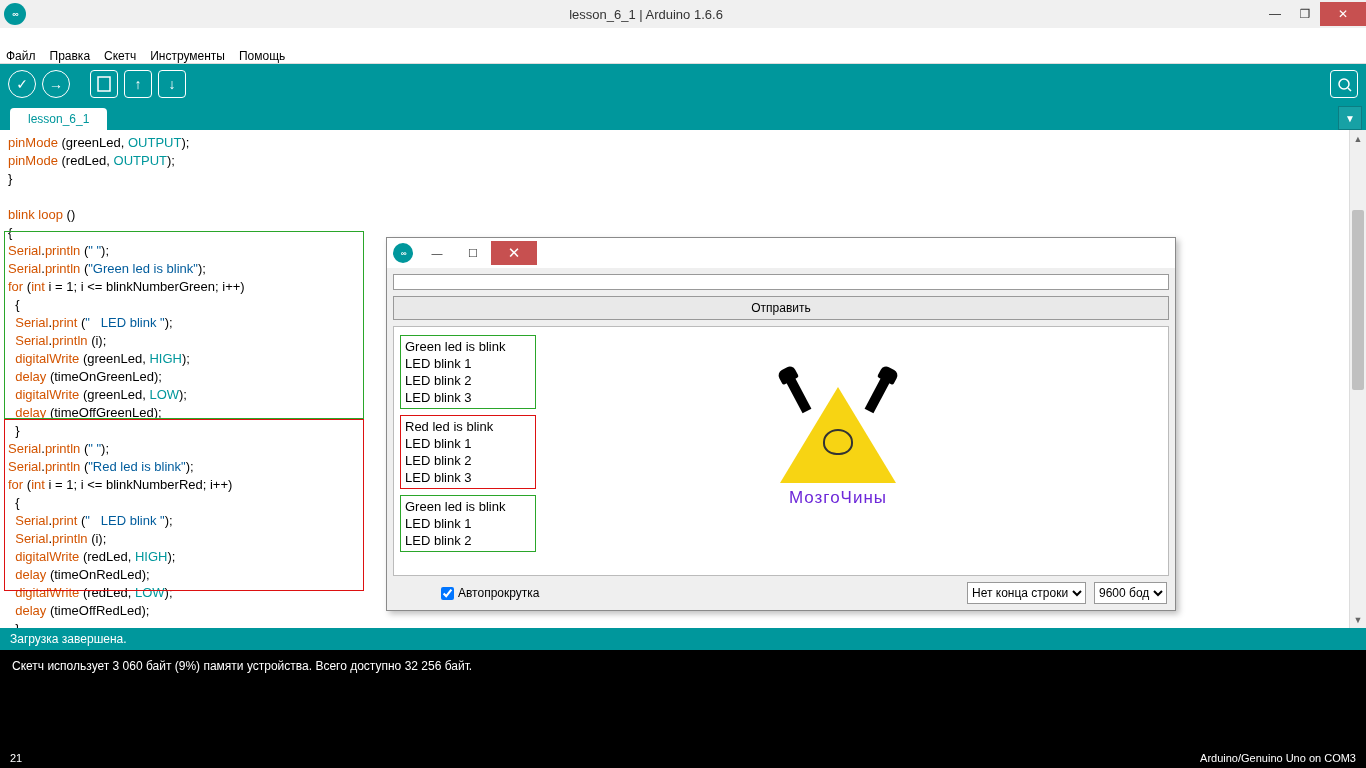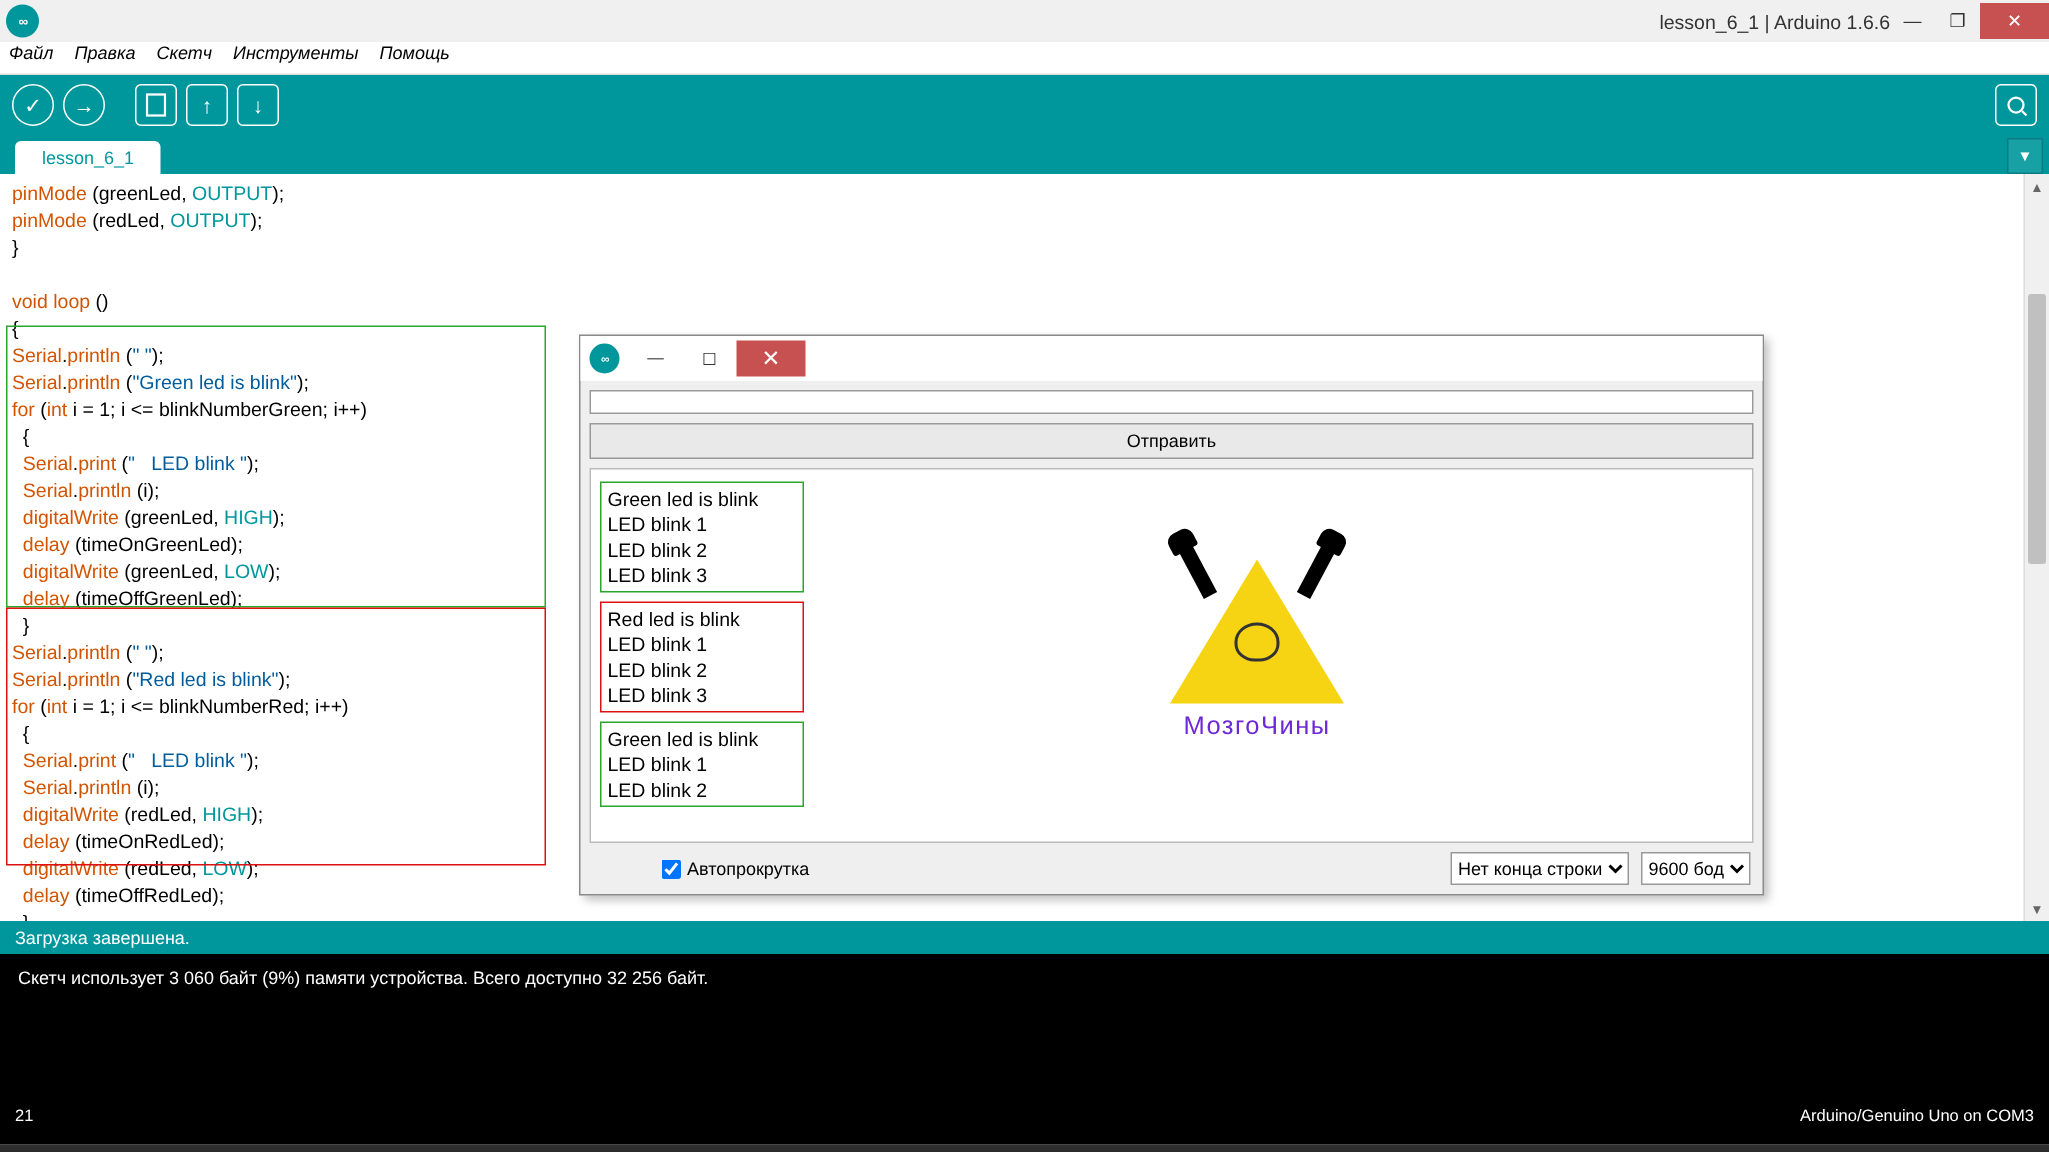--- a/index.html
+++ b/index.html
@@ -2,27 +2,27 @@
 <html><head>
 <meta charset="utf-8">
 <style>
 * { margin: 0; padding: 0; box-sizing: border-box; font-family: "Segoe UI", Arial, sans-serif; }
 html, body { width: 1366px; height: 768px; overflow: hidden; background: #c0c0c0; }
 
 
 .titlebar { height: 28px; background: #f0f0f0; display: flex; align-items: center; color: #333; font-size: 13px; }
 .titlebar .ico { width: 22px; height: 22px; margin: 0 6px 0 4px; border-radius: 50%; background: #00979c; display:flex; align-items:center; justify-content:center; }
 .titlebar .ico span{ color:#fff; font-size:9px; font-weight:bold; letter-spacing:-1px;}
-.titlebar .title { flex: 1; text-align: right; }
+.titlebar .title { flex: 1; text-align: center; }
 .titlebar .winbtns { display: flex; }
 .titlebar .winbtns div { width: 30px; height: 24px; display: flex; align-items: center; justify-content: center; font-size: 12px; }
 .titlebar .winbtns .close { background: #c75050; color: #fff; width: 46px; }
 
 
-.menubar { height: 22px; background: #fff; display: flex; align-items: flex-start; font-size: 12px; padding: 0 6px; gap: 14px; border-bottom: 1px solid #ddd; font-style: italic; }
+.menubar { height: 36px; background: #fff; display: flex; align-items: flex-end; font-size: 12px; padding: 0 6px; gap: 14px; border-bottom: 1px solid #ddd; }
 .menubar span { cursor: default; }
 
 
 .toolbar { height: 40px; background: #00979c; display: flex; align-items: center; padding: 0 8px; }
 .toolbar .tbtn { width: 28px; height: 28px; border-radius: 4px; border: 1.5px solid #fff; color: #fff; margin-right: 6px; display: flex; align-items: center; justify-content: center; font-size: 14px; cursor: pointer; }
 .toolbar .tbtn.round { border-radius: 50%; }
 .toolbar .spacer { flex: 1; }
 .toolbar .serial { width: 28px; height: 28px; border: 1.5px solid #fff; border-radius:4px; display:flex; align-items:center; justify-content:center;}
 .toolbar .serial svg{stroke:#fff;}
 
@@ -139,21 +139,21 @@
 <div class="tabstrip">
   <div class="tab">lesson_6_1</div>
   <div class="dd">▼</div>
 </div>
 
 <div class="workspace">
   <div class="editor"><span class="obj">pinMode</span><span> (greenLed, </span><span class="cst">OUTPUT</span><span>);</span>
 <span class="obj">pinMode</span><span> (redLed, </span><span class="cst">OUTPUT</span><span>);</span>
 <span>}</span>
 <span></span>
-<span class="kw">void</span><span class="kw"> loop</span><span> ()</span>
+<span class="kw">blink</span><span class="kw"> loop</span><span> ()</span>
 <span>{</span>
 <span class="obj">Serial</span><span>.</span><span class="fn">println</span><span> (</span><span class="str">" "</span><span>);</span>
 <span class="obj">Serial</span><span>.</span><span class="fn">println</span><span> (</span><span class="str">"Green led is blink"</span><span>);</span>
 <span class="kw">for</span><span> (</span><span class="kw">int</span><span> i = 1; i &lt;= blinkNumberGreen; i++)</span>
 <span>  {</span>
 <span class="obj">  Serial</span><span>.</span><span class="fn">print</span><span> (</span><span class="str">"   LED blink "</span><span>);</span>
 <span class="obj">  Serial</span><span>.</span><span class="fn">println</span><span> (i);</span>
 <span class="obj">  digitalWrite</span><span> (greenLed, </span><span class="cst">HIGH</span><span>);</span>
 <span class="obj">  delay</span><span> (timeOnGreenLed);</span>
 <span class="obj">  digitalWrite</span><span> (greenLed, </span><span class="cst">LOW</span><span>);</span>

